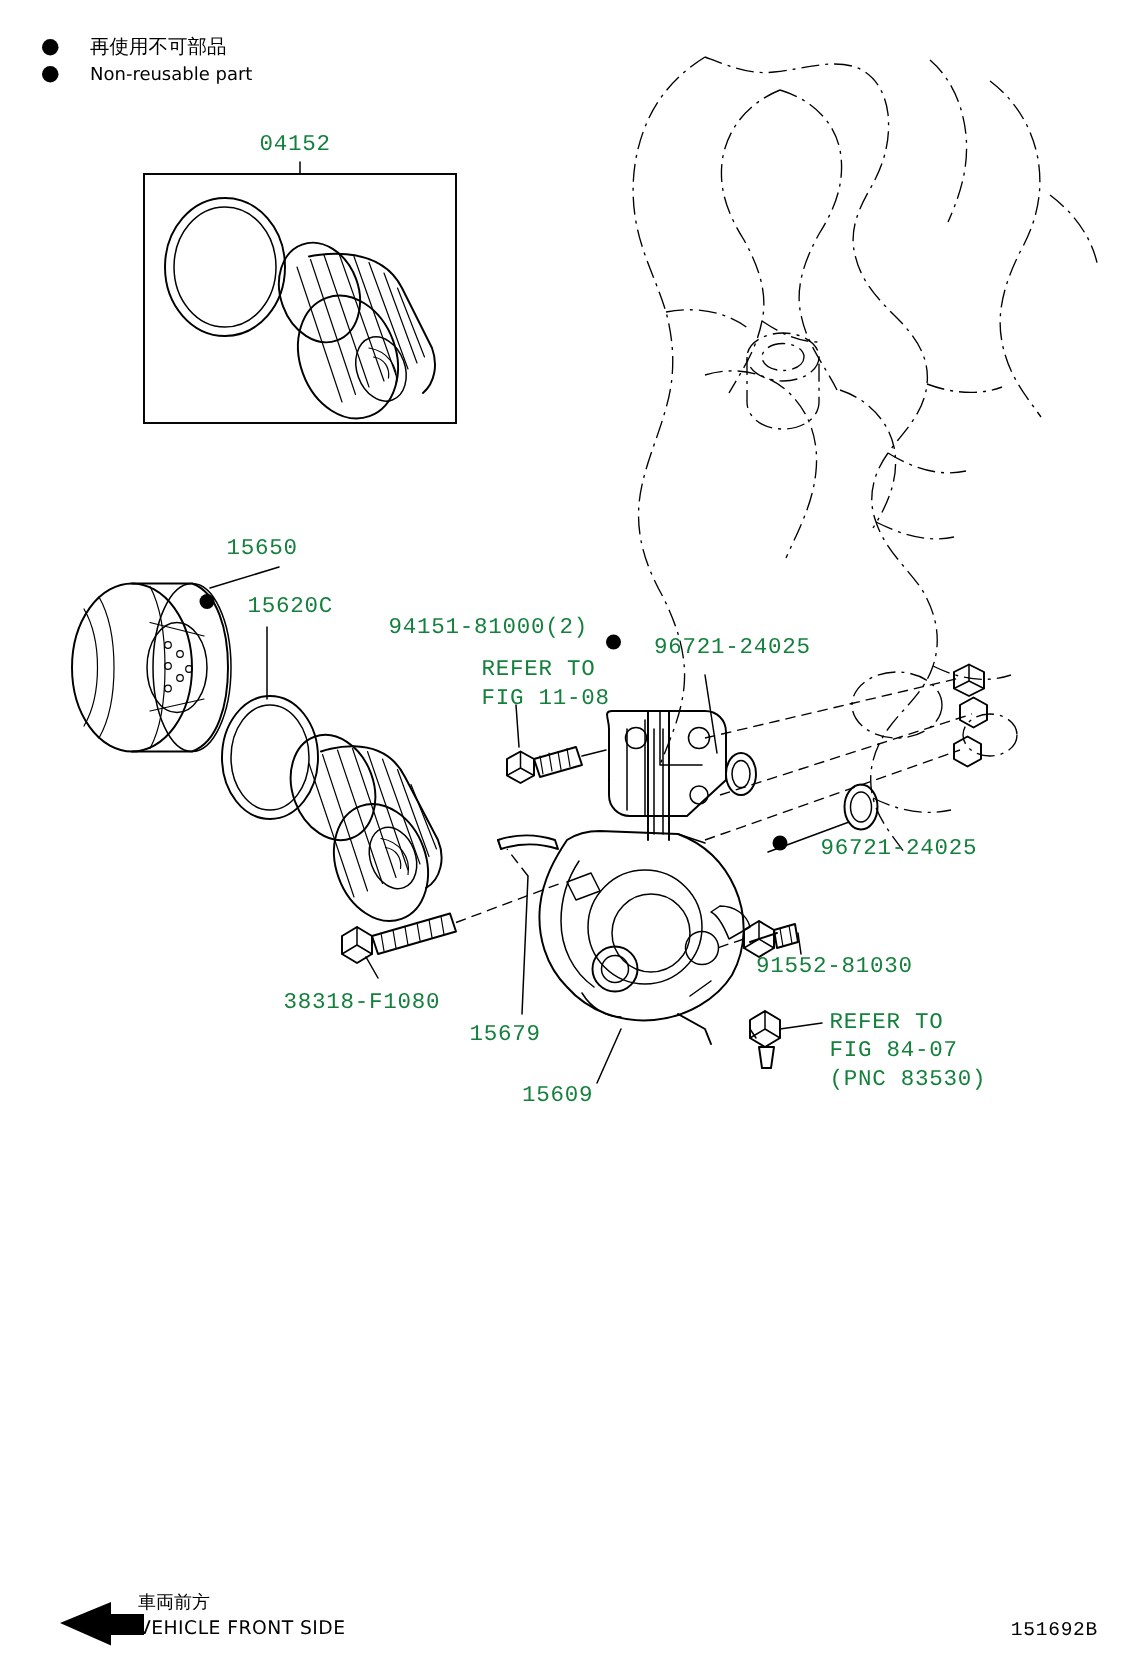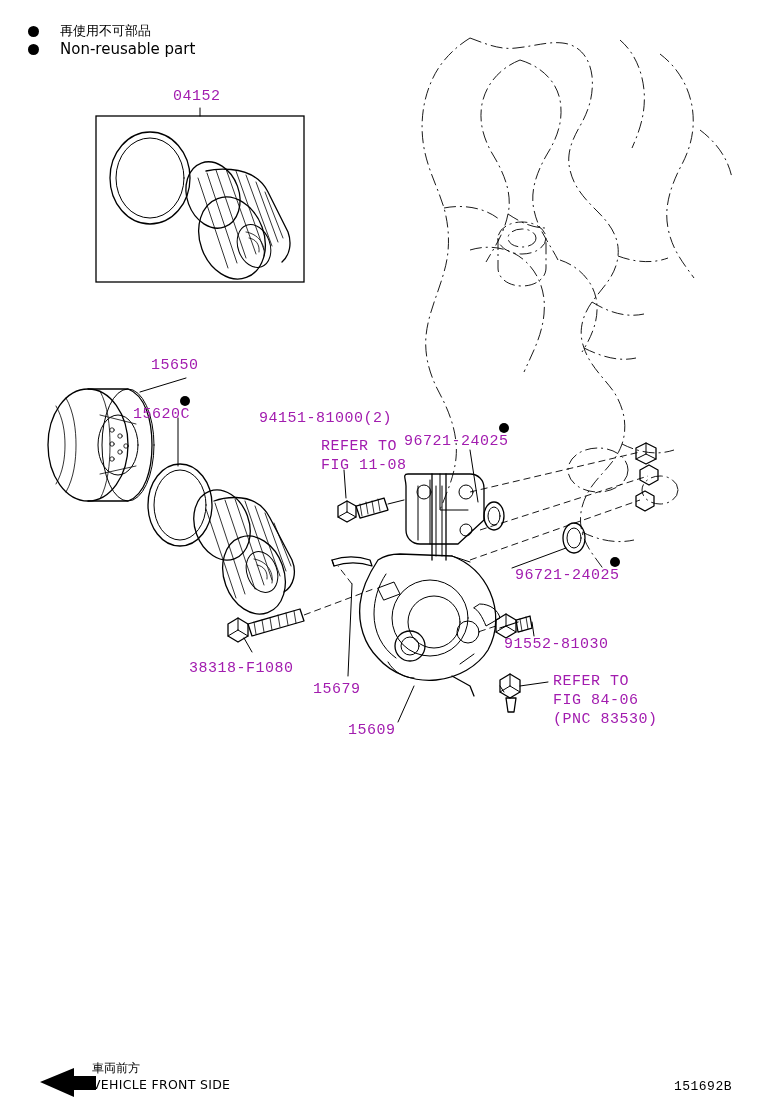--- a/index.html
+++ b/index.html
@@ -20,21 +20,21 @@
     left: 0; top: 0;
     width: 760px;
     height: 1112px;
   }
   .lbl {
     position: absolute;
     font-family: "Liberation Mono", monospace;
     font-size: 15px;
     letter-spacing: 0.5px;
     white-space: nowrap;
-    color: #a21caf;
+    color: #15803d;
     line-height: 1.15;
   }
   .legend {
     position: absolute;
     left: 28px;
     top: 22px;
   }
   .legend-row {
     display: flex;
     align-items: center;
@@ -48,27 +48,26 @@
     background: #000;
     display: inline-block;
     flex: 0 0 auto;
   }
   .legend-jp {
     font-family: "DejaVu Sans", sans-serif;
     font-size: 13px;
   }
   .legend-en {
     font-family: "DejaVu Sans", sans-serif;
-    font-size: 15px;
+    font-size: 12px;
   }
   .bullet-lbl {
     display: inline-flex;
-    align-items: flex-end;
-    gap: 0;
-    flex-direction: column;
+    align-items: flex-start;
+    gap: 22px;
   }
   .bullet-lbl .dot {
     width: 10px;
     height: 10px;
   }
   .front-side {
     position: absolute;
     left: 92px;
     top: 1060px;
   }
@@ -362,21 +361,21 @@
 
 <div class="lbl" style="left:348px; top:722px;">15609</div>
 
 <div class="lbl" style="left:321px; top:438px; line-height:1.25;">
   <div>REFER TO</div>
   <div>FIG 11-08</div>
 </div>
 
 <div class="lbl" style="left:553px; top:673px; line-height:1.25;">
   <div>REFER TO</div>
-  <div>FIG 84-06</div>
+  <div>FIG 84-07</div>
   <div class="small">(PNC 83530)</div>
 </div>
 
 <div class="front-side">
   <span class="front-jp">車両前方</span>
   <span class="front-en">VEHICLE FRONT SIDE</span>
 </div>
 
 <div class="figcode">151692B</div>
 

